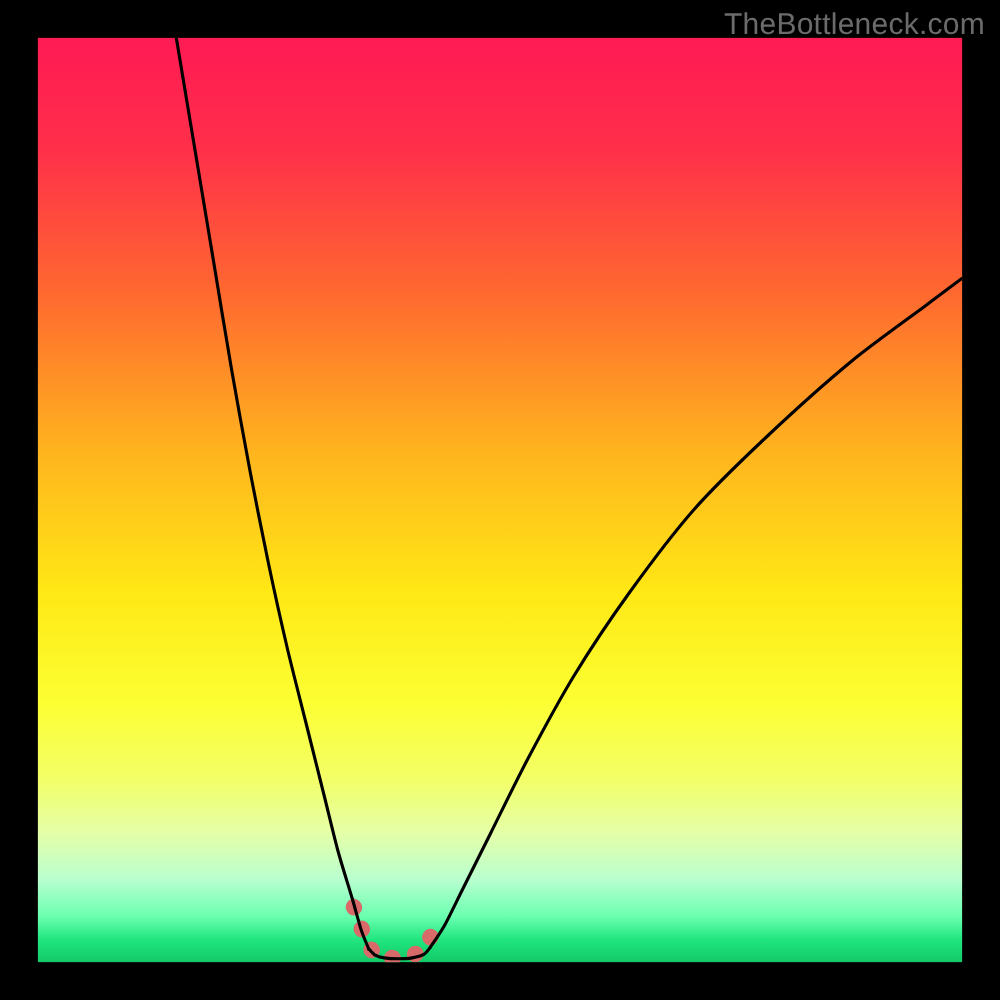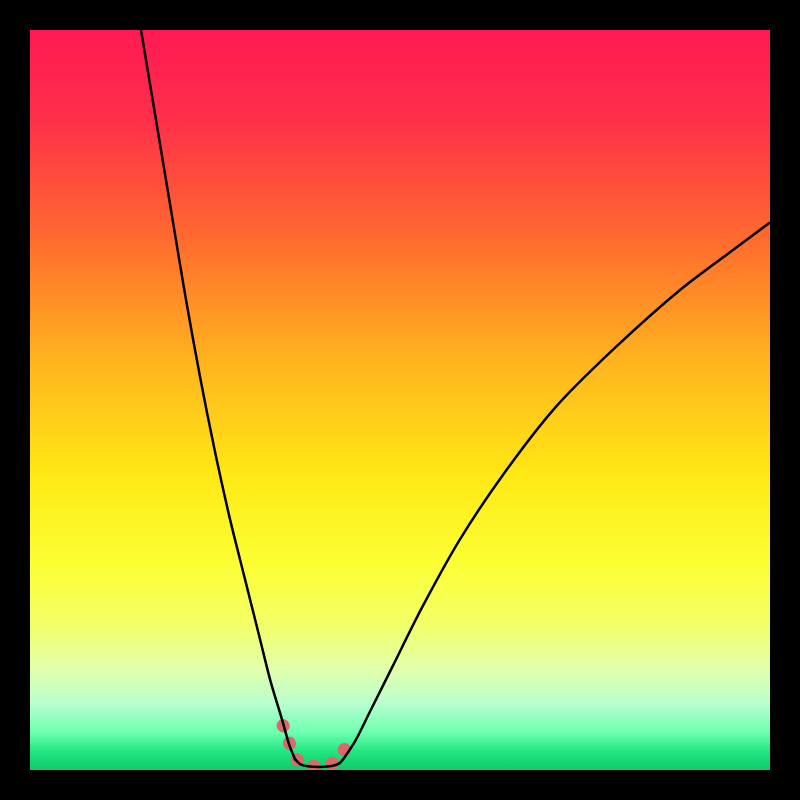--- a/index.html
+++ b/index.html
@@ -60,13 +60,14 @@
             <stop offset="95%" stop-color="#6bffb0"></stop>
             <stop offset="97.5%" stop-color="#21e680"></stop>
             <stop offset="100%" stop-color="#12c966"></stop>
           </linearGradient>
       </defs>
       <rect id="grad-rect" x="0" y="0" width="740" height="740" fill="url(#bg-grad)"></rect>
       <path id="highlight-path" fill="none" d="M 253.08 695.6 C 253.672 697.2773333333333 256.43466666666666 705.2199999999999 257.52 708.18 C 258.6053333333333 711.14 260.2333333333333 715.3333333333333 261.21999999999997 717.8 C 262.20666666666665 720.2666666666667 263.8346666666667 724.8053333333332 264.92 726.68 C 266.00533333333334 728.5546666666667 267.9786666666667 730.7746666666667 269.36 731.86 C 270.74133333333333 732.9453333333333 273.504 734.2280000000001 275.28000000000003 734.82 C 277.05600000000004 735.412 280.608 736.1026666666667 282.68 736.3 C 284.752 736.4973333333332 288.748 736.4973333333332 290.82 736.3 C 292.892 736.1026666666667 296.3453333333333 735.412 298.21999999999997 734.82 C 300.0946666666666 734.2280000000001 303.3013333333334 732.9453333333333 304.88000000000005 731.86 C 306.4586666666667 730.7746666666667 308.77733333333333 728.3573333333333 310.06 726.68 C 311.3426666666667 725.0026666666666 313.4146666666667 721.2533333333333 314.5 719.28 C 315.5853333333333 717.3066666666666 317.70666666666665 712.8666666666667 318.2 711.88" stroke="#d86a6a" stroke-width="13" stroke-linecap="round" stroke-dasharray="0.5 18"></path>
       <path id="curve-path" fill="none" d="M 111 0 C 112.97333333333333 11.839999999999995 121.85333333333334 65.11999999999995 125.80000000000001 88.79999999999995 C 129.74666666666667 112.47999999999996 136.65333333333334 153.92000000000002 140.6 177.60000000000002 C 144.54666666666665 201.28000000000003 151.45333333333335 243.70666666666665 155.4 266.4 C 159.34666666666666 289.0933333333333 166.25333333333336 327.0799999999999 170.20000000000002 347.79999999999995 C 174.14666666666668 368.52 181.05333333333334 403.05333333333334 185 421.8 C 188.94666666666666 440.5466666666667 195.85333333333335 471.62666666666667 199.8 488.4 C 203.74666666666667 505.1733333333333 210.65333333333334 531.8133333333334 214.6 547.6 C 218.54666666666665 563.3866666666667 225.94666666666666 592.9866666666666 229.4 606.8 C 232.85333333333335 620.6133333333333 237.54 640.3466666666667 240.5 651.2 C 243.46 662.0533333333334 249.13333333333335 679.8133333333334 251.60000000000002 688.2 C 254.0666666666667 696.5866666666667 257.224 708.6733333333334 259 714.1 C 260.776 719.5266666666666 264.1306666666667 726.9266666666666 264.92 728.9 C 265.70933333333335 730.8733333333333 264.22933333333333 728.2093333333333 264.92 728.9 C 265.6106666666667 729.5906666666666 268.42266666666666 733.0933333333334 270.09999999999997 734.08 C 271.7773333333333 735.0666666666667 275.0333333333333 735.9053333333333 277.5 736.3 C 279.9666666666667 736.6946666666666 285.64000000000004 737.04 288.6 737.04 C 291.56 737.04 296.93733333333336 736.7933333333333 299.70000000000005 736.3 C 302.46266666666673 735.8066666666666 307.3466666666667 734.524 309.32 733.34 C 311.2933333333333 732.1560000000001 313.8093333333333 728.2093333333333 314.5 727.42 C 315.1906666666667 726.6306666666666 313.02 729.6893333333333 314.5 727.42 C 315.98 725.1506666666667 322.1466666666667 716.616 325.6 710.4 C 329.05333333333334 704.184 335.4666666666667 690.6666666666666 340.40000000000003 680.8 C 345.33333333333337 670.9333333333333 355.69333333333327 650.2133333333333 362.59999999999997 636.4 C 369.50666666666666 622.5866666666667 383.32000000000005 593.9733333333334 392.20000000000005 577.2 C 401.08000000000004 560.4266666666667 418.34666666666664 528.36 429.2 510.6 C 440.05333333333334 492.84000000000003 460.77333333333337 461.76 473.6 444 C 486.4266666666667 426.24 510.59999999999997 394.17333333333335 525.4 377.40000000000003 C 540.1999999999999 360.6266666666667 567.8266666666667 333.98666666666674 584.6 318.20000000000005 C 601.3733333333333 302.41333333333336 634.4266666666667 272.81333333333333 651.2 259 C 667.9733333333334 245.18666666666667 698.56 223.48000000000002 710.4 214.60000000000002 C 722.24 205.72000000000003 736.0533333333333 195.35999999999999 740 192.39999999999998" stroke="#000000" stroke-width="2.5"></path>
     </svg>
   </div>
+  <div class="watermark">TheBottleneck.com</div>
 </div>
 
 </body></html>

